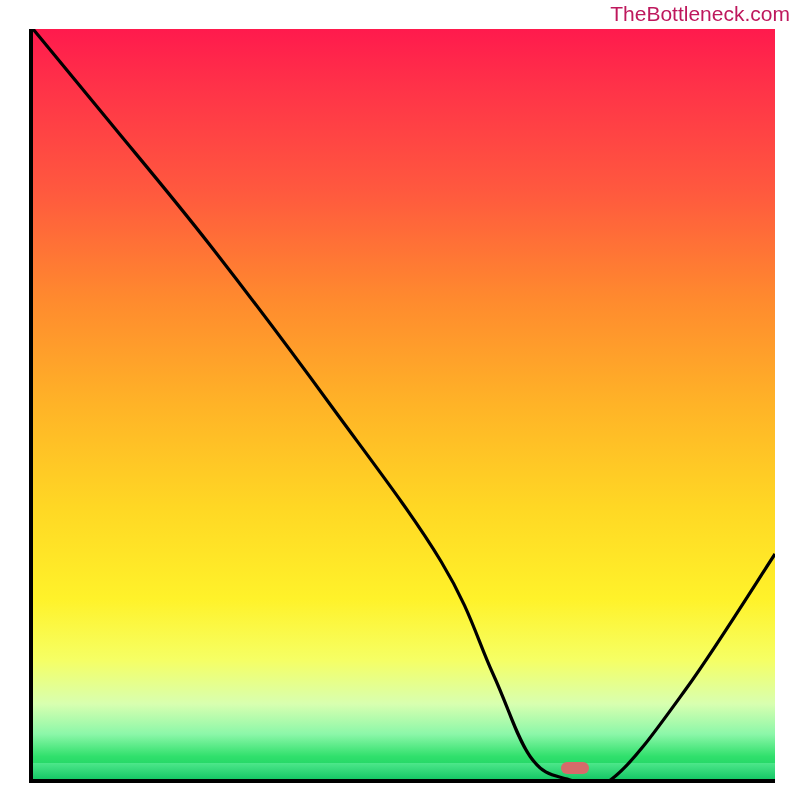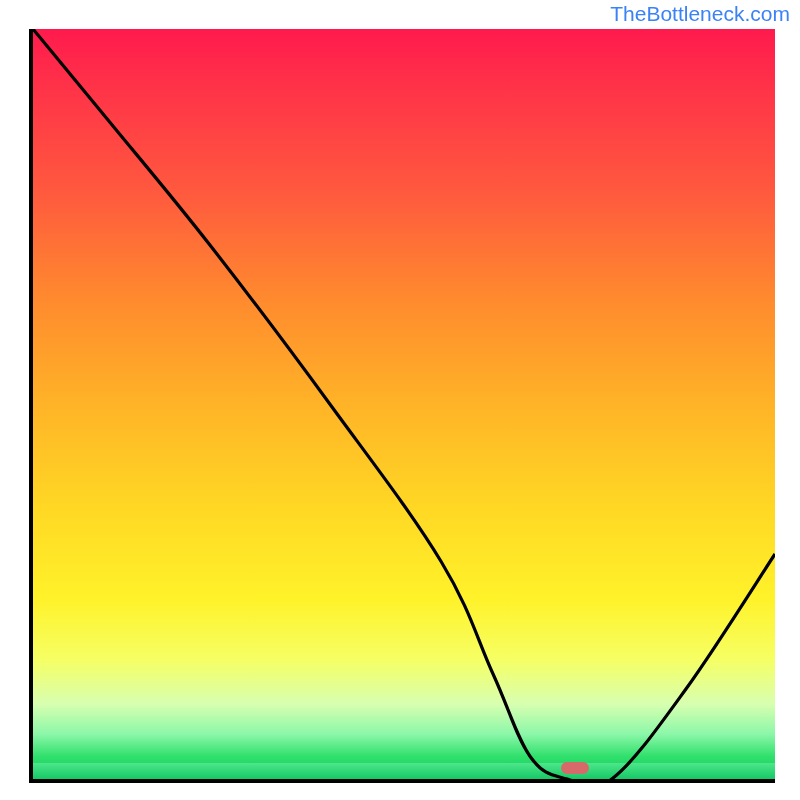--- a/index.html
+++ b/index.html
@@ -13,21 +13,21 @@
   .container {
     position: relative;
     width: 800px;
     height: 800px;
   }
   .watermark {
     position: absolute;
     top: 2px;
     right: 10px;
     font-size: 21px;
-    color: #3b82f6;
+    color: #be185d;
     font-weight: 500;
     z-index: 5;
   }
   .plot-frame {
     position: absolute;
     left: 29px;
     top: 29px;
     width: 742px;   
     height: 750px;  
     border-left: 4px solid #000;

